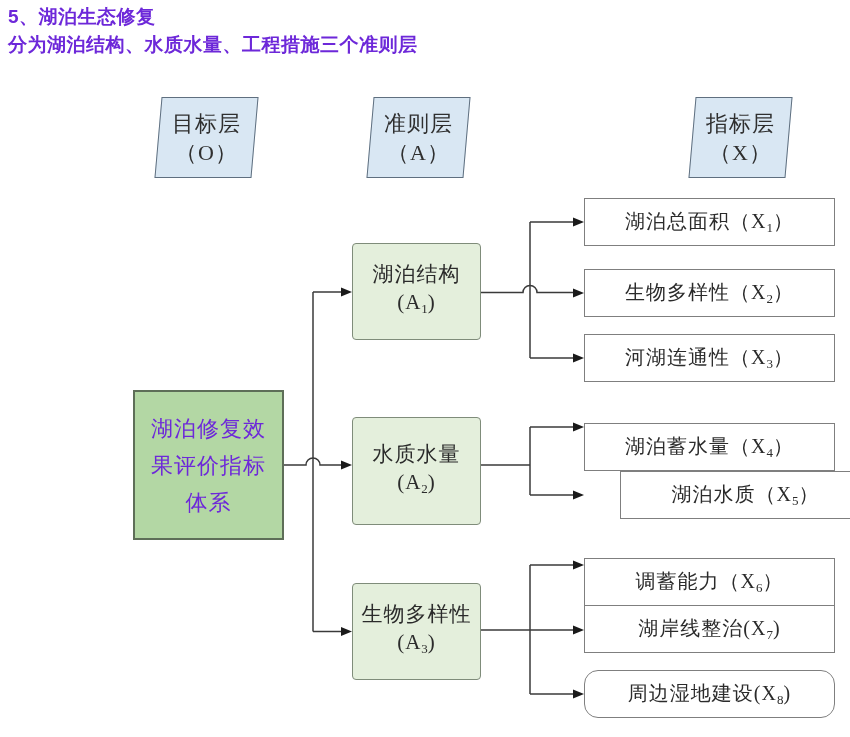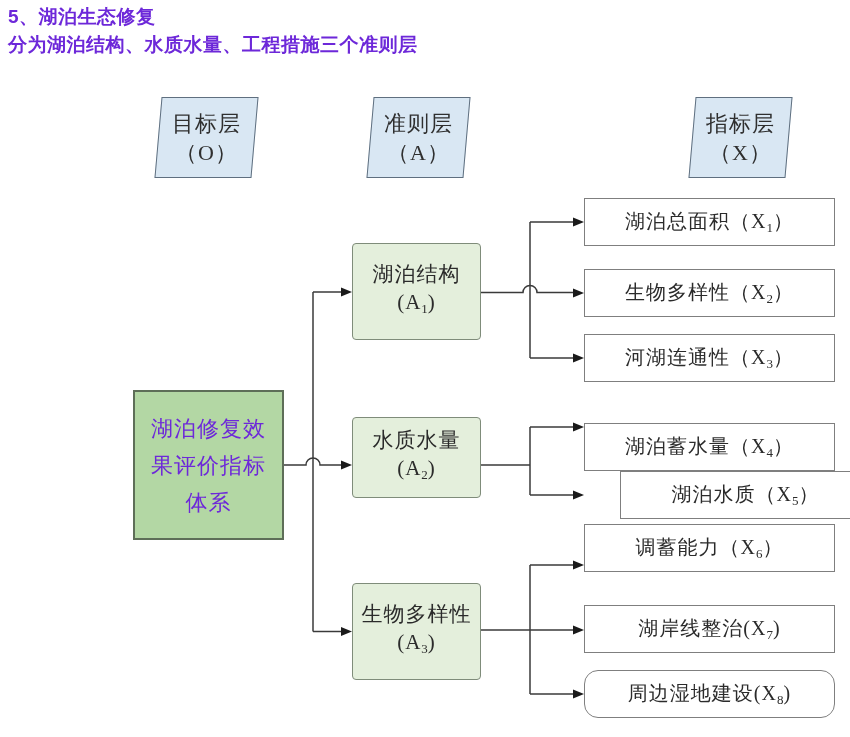--- a/index.html
+++ b/index.html
@@ -43,35 +43,35 @@
   }
   
   .crit{
     position:absolute;left:352px;width:129px;height:97px;
     background:#e4efdc;border:1.5px solid #7f8c7a;border-radius:4px;
     box-sizing:border-box;display:flex;flex-direction:column;
     align-items:center;justify-content:center;
     font-size:21px;color:#2b2b2b;line-height:28px;letter-spacing:1px;
   }
   #crit-a1{top:243px;}
-  #crit-a2{top:417px;height:81px;}
+  #crit-a2{top:417px;height:108px;}
   #crit-a3{top:583px;}
   
   .ind{
     position:absolute;left:584px;width:251px;height:48px;
     background:#ffffff;border:1.5px solid #7f7f7f;box-sizing:border-box;
     display:flex;align-items:center;justify-content:center;
     font-size:20px;color:#2b2b2b;letter-spacing:1px;white-space:nowrap;
   }
   #ind-x1{top:198px;font-family:Liberation Serif, serif;}
   #ind-x2{top:269px;}
   #ind-x3{top:334px;}
   #ind-x4{top:403px;margin-top:20px;}
   #ind-x5{top:471px;margin-left:36px;}
-  #ind-x6{top:524px;}
+  #ind-x6{top:558px;}
   #ind-x7{top:605px;text-align:right;}
   #ind-x8{top:670px;border-radius:14px;}
   sub{font-size:13px;vertical-align:-4px;letter-spacing:0;}
   
   #wires{position:absolute;left:0;top:0;width:850px;height:737px;}
   #wires path{stroke:#3a3a3a;stroke-width:1.5;fill:none;}
   #wires polygon{fill:#1a1a1a;stroke:none;}
 </style>
 </head>
 <body>

